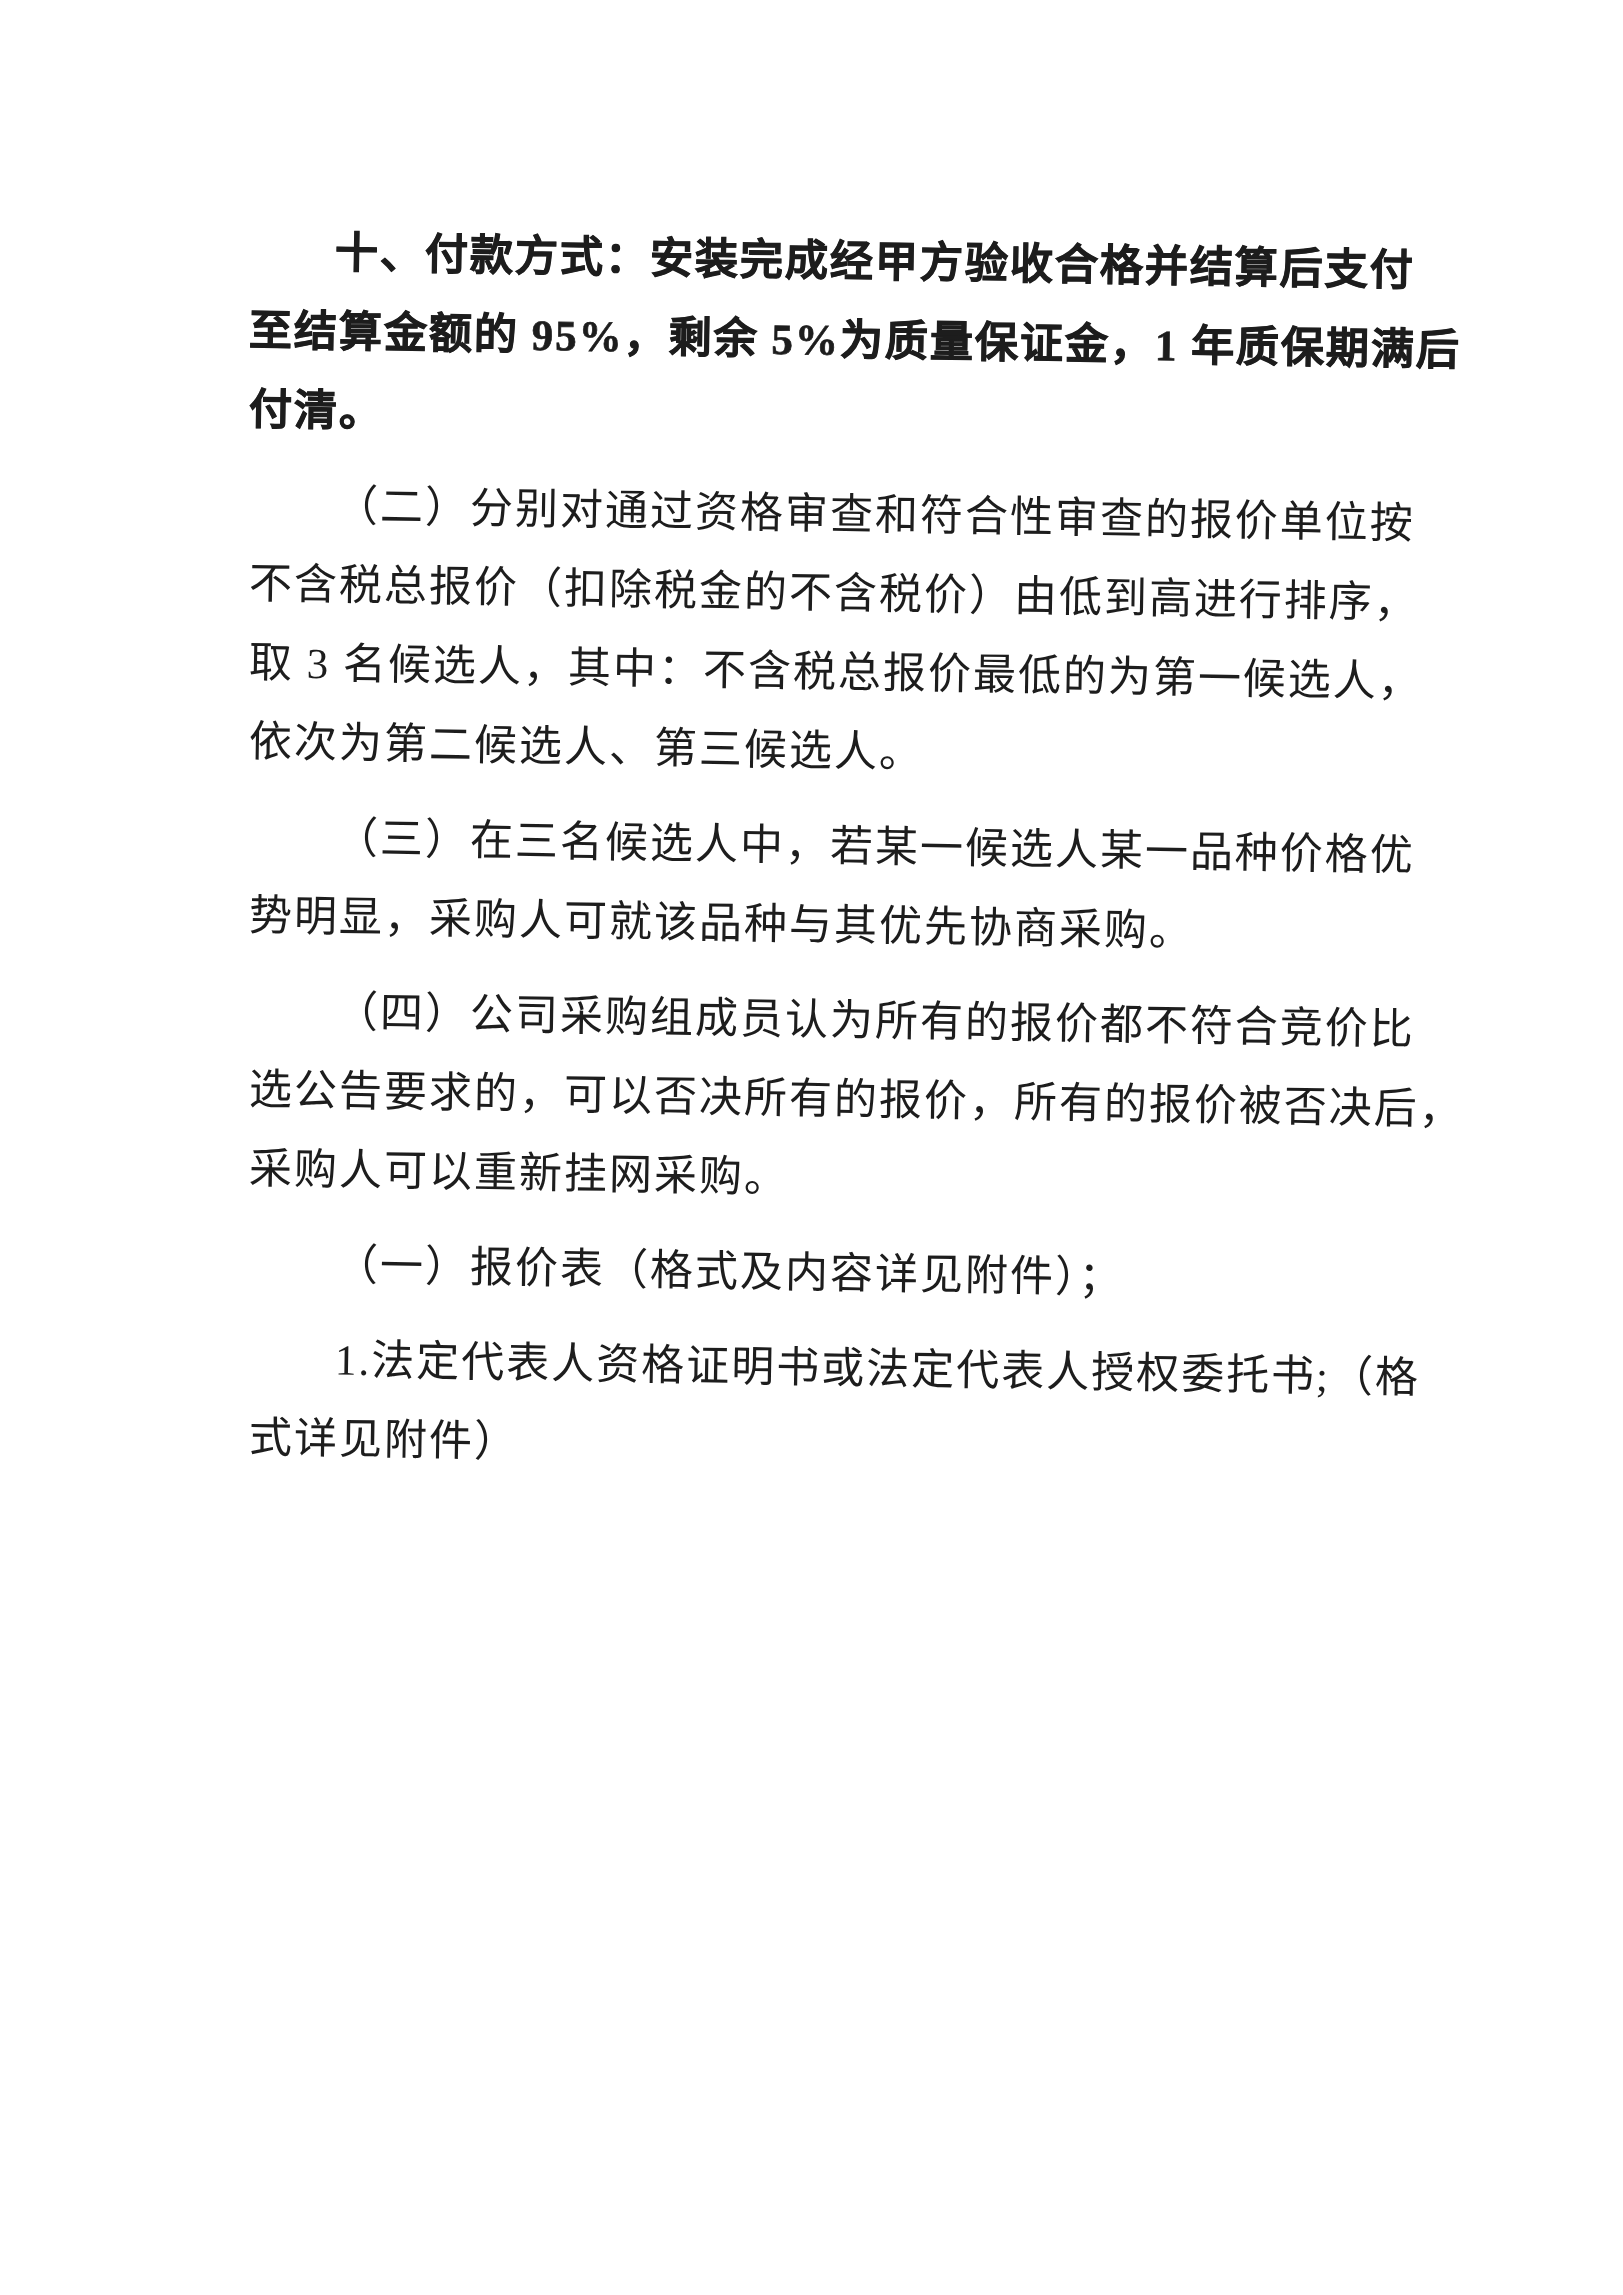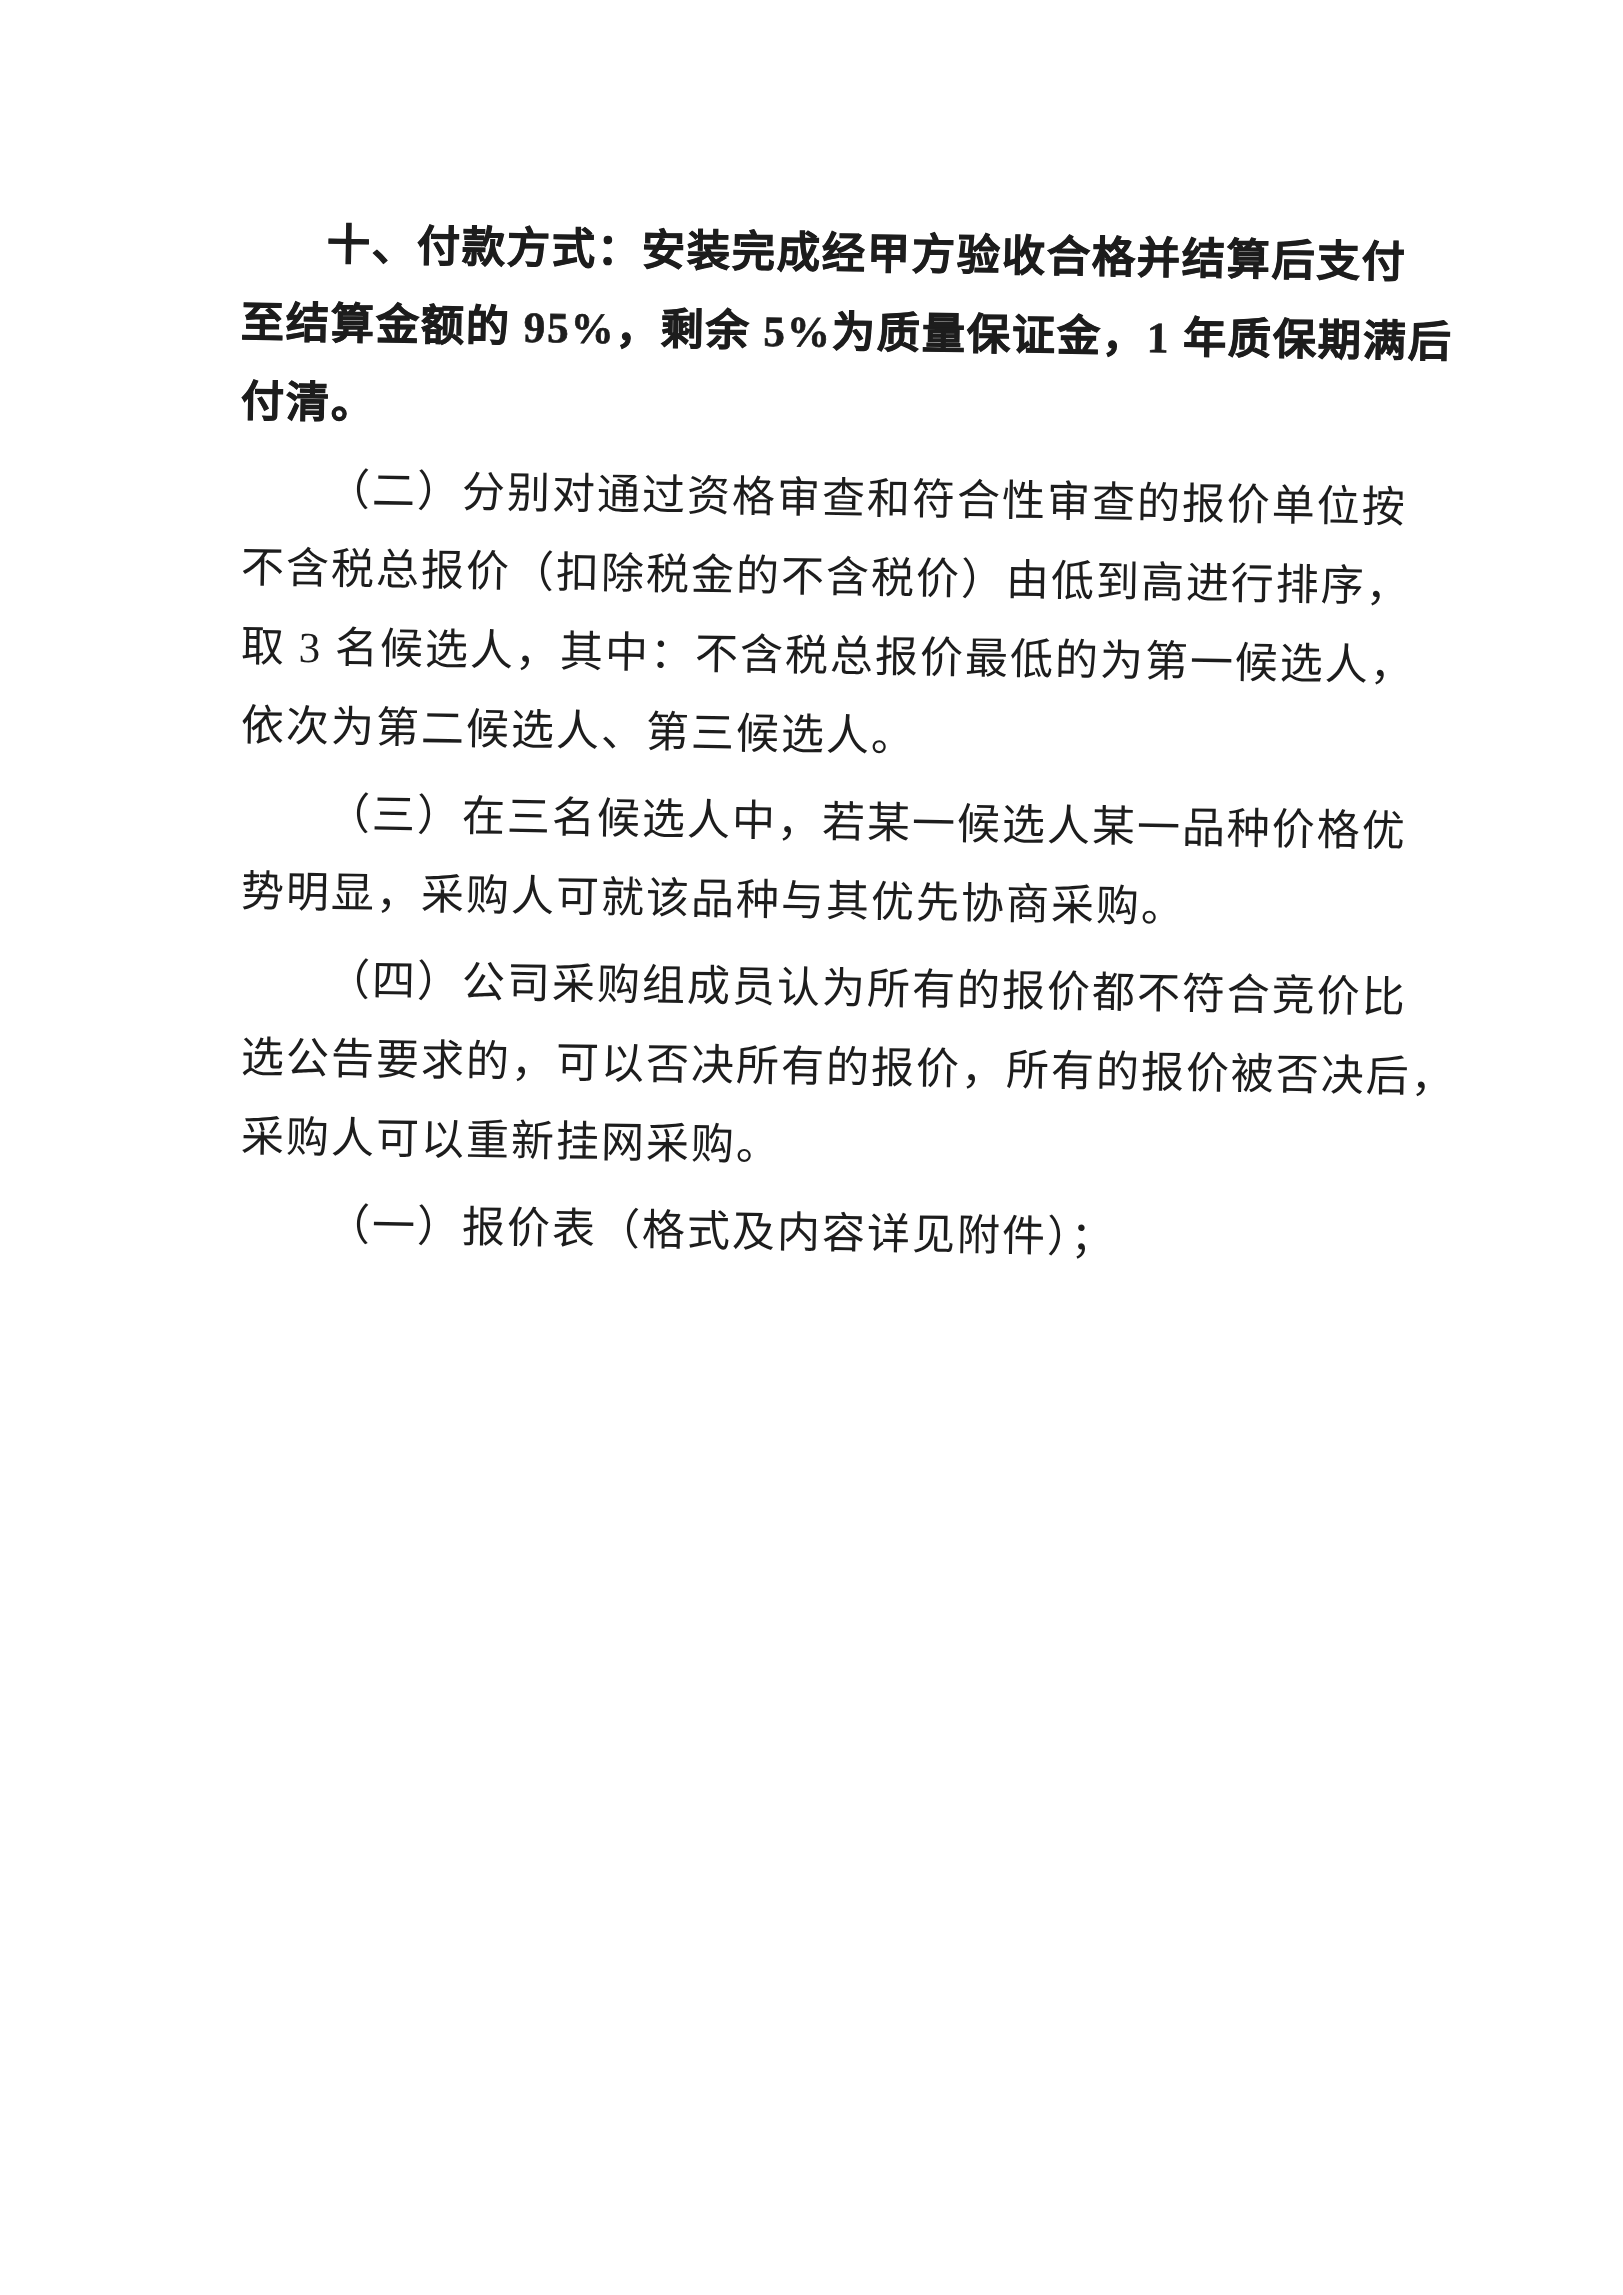--- a/index.html
+++ b/index.html
@@ -17,21 +17,21 @@
     color: #1d1d1d;
     font-family: "Liberation Serif", serif;
   }
   .doc-body {
     position: absolute;
     left: 233px;
     top: 196px;
     width: 1172px;
   }
   .para {
-    margin: 8px;
+    margin: 16px;
     padding: 0;
   }
   .line {
     font-size: 43px;
     line-height: 79px;
     letter-spacing: 2px;
     white-space: nowrap;
     
     transform: rotate(0.95deg);
     transform-origin: 0 50%;
@@ -70,15 +70,19 @@
         <div class="line">势明显，采购人可就该品种与其优先协商采购。</div>
       </div>
       <div class="para">
         <div class="line first">（四）公司采购组成员认为所有的报价都不符合竞价比</div>
         <div class="line">选公告要求的，可以否决所有的报价，所有的报价被否决后，</div>
         <div class="line">采购人可以重新挂网采购。</div>
       </div>
       <div class="para">
         <div class="line first">（一）报价表（格式及内容详见附件）；</div>
       </div>
+      <div class="para">
+        <div class="line first">1.法定代表人资格证明书或法定代表人授权委托书;（格</div>
+        <div class="line">式详见附件）</div>
+      </div>
     </div>
 </div>
 
 
 </body></html>

